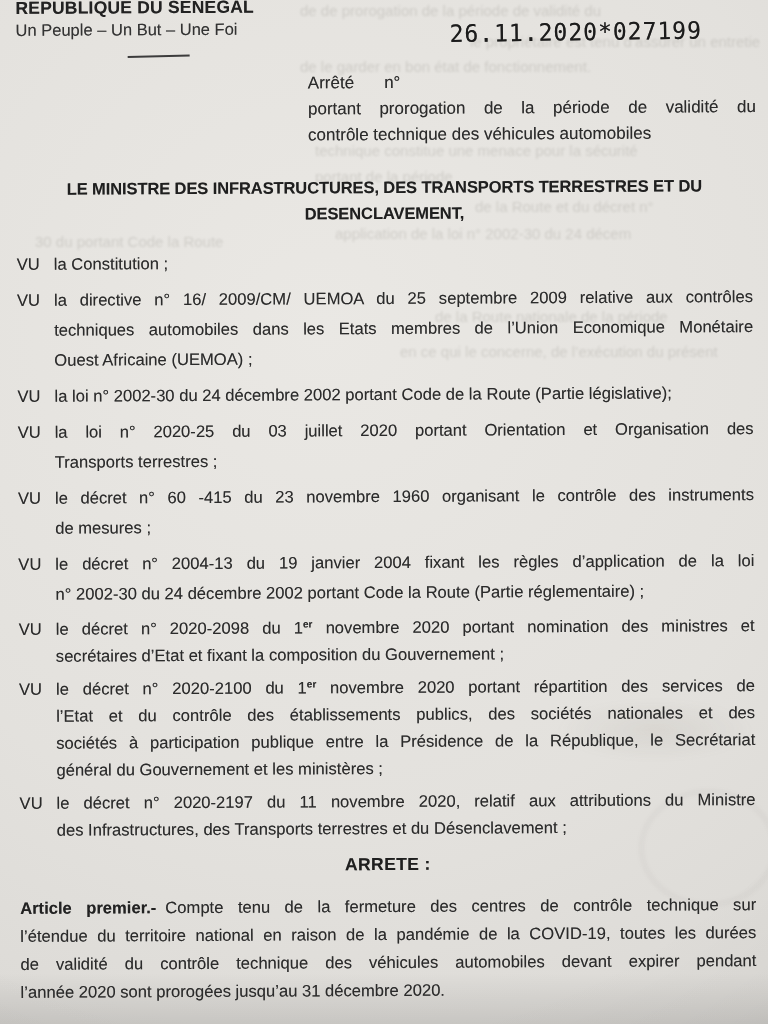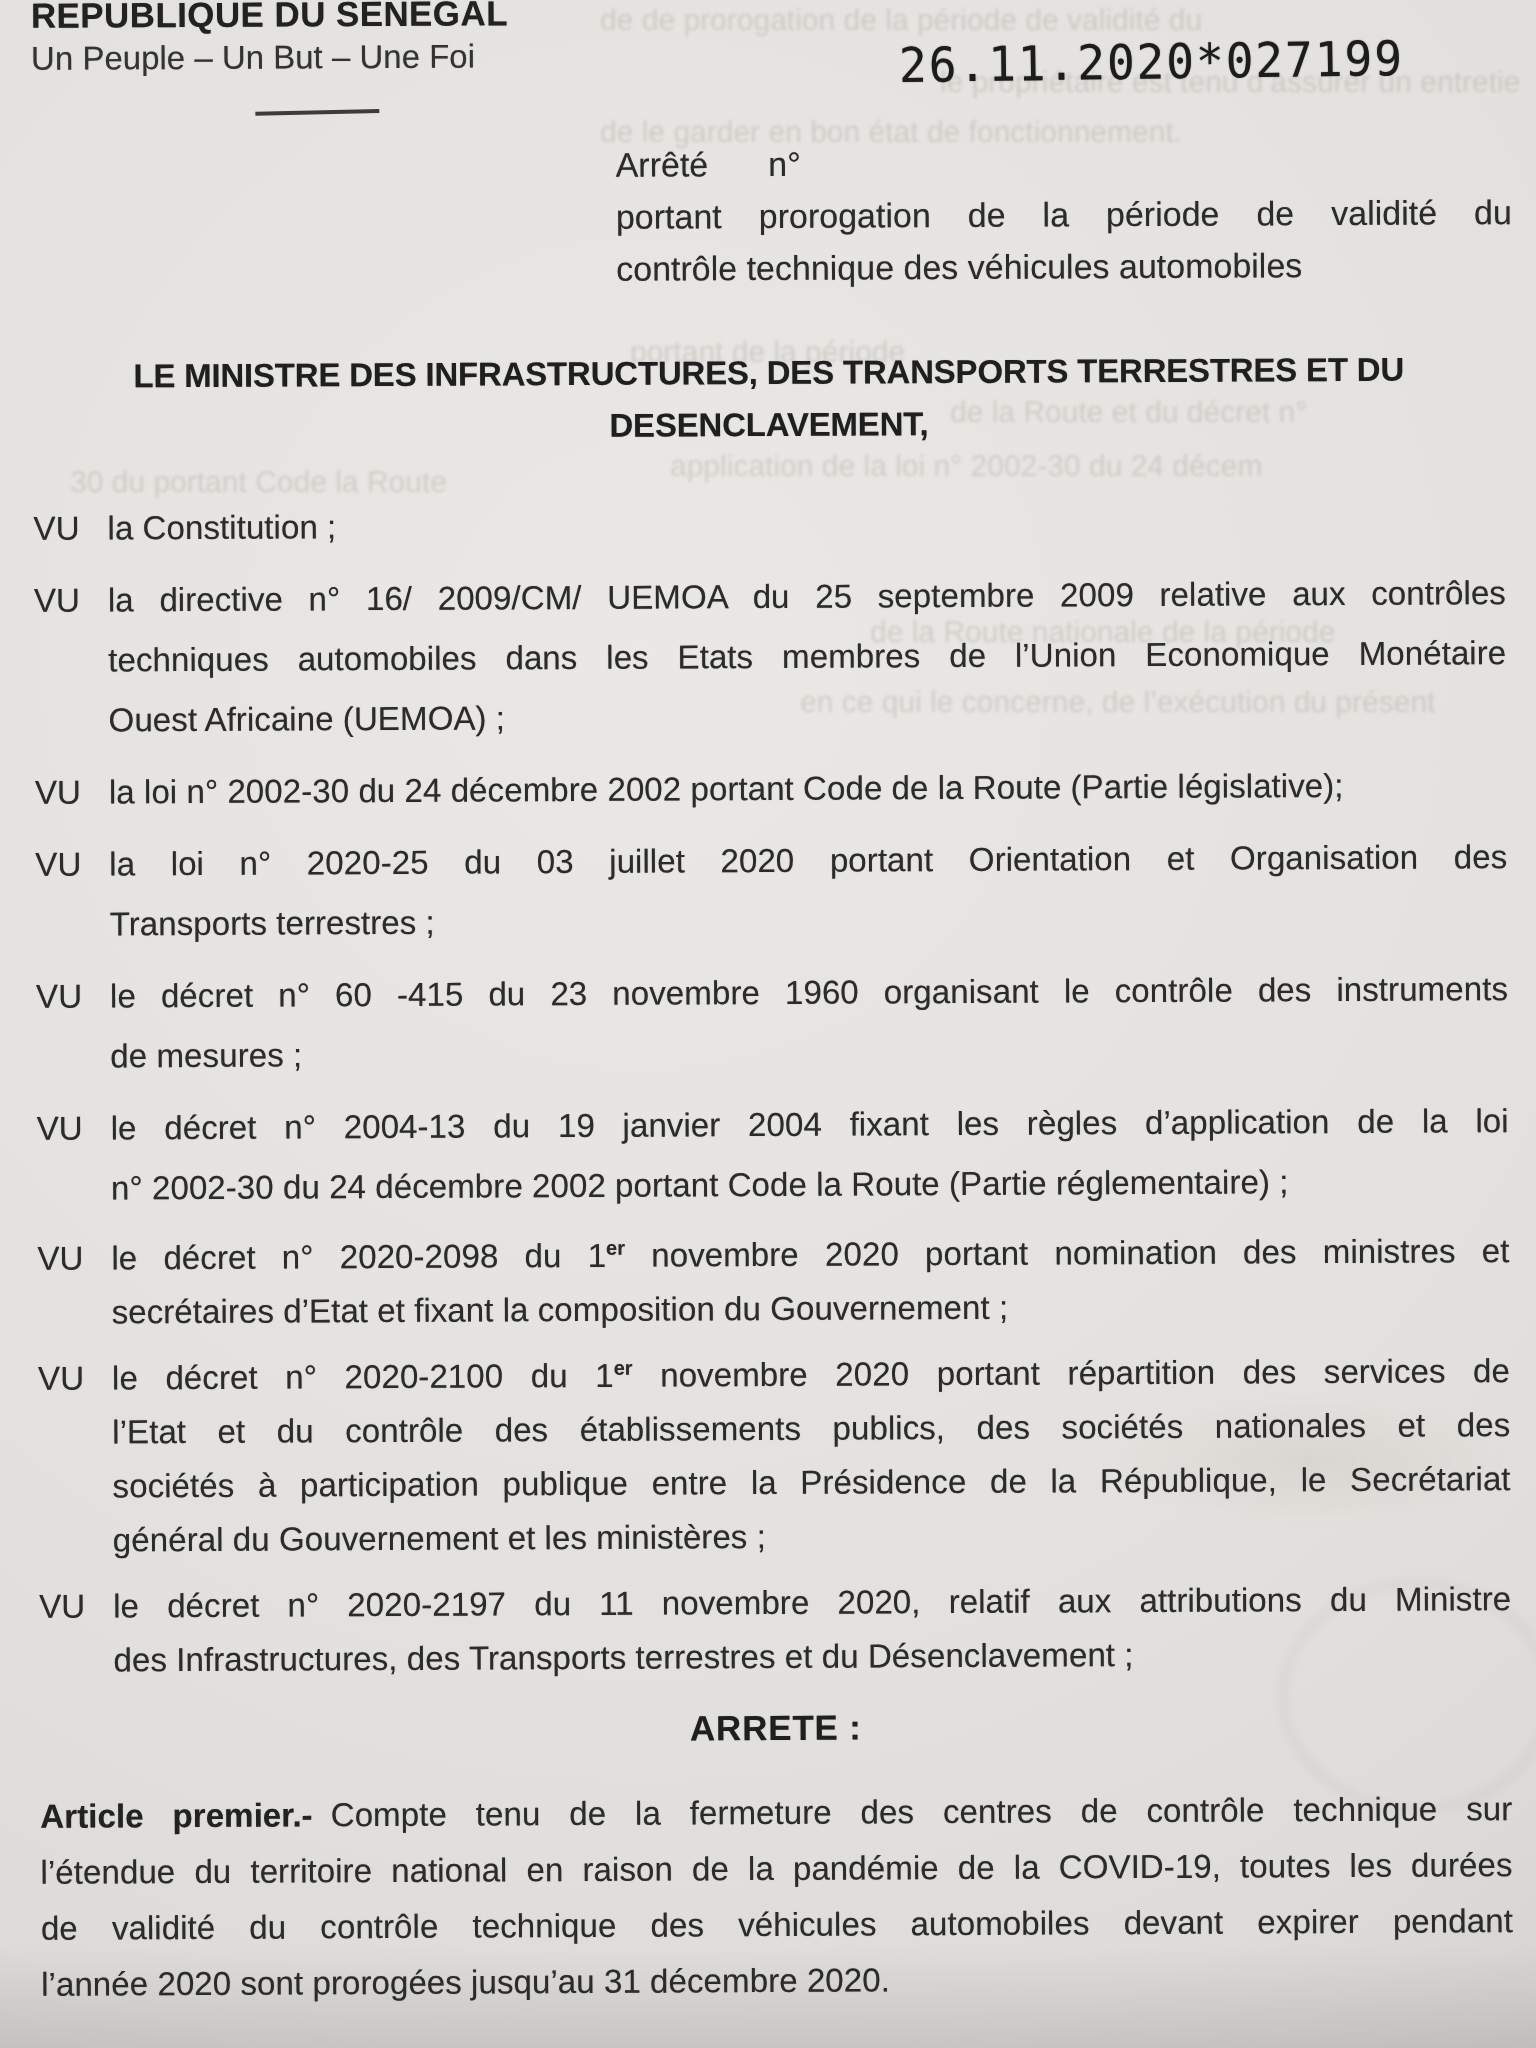--- a/index.html
+++ b/index.html
@@ -78,20 +78,21 @@
 <body>
 
 <div class="page">
 
   <div class="bleed">
     <div class="ghost-smudge"></div>
     <div class="ghost-circle"></div>
   <div class="bt" style="top: 2px; left: 300px; width: 455px;">de de prorogation de la période de validité du</div>
       <div class="bt" style="top: 33px; left: 470px; width: 290px;">le propriétaire est tenu d’assurer un entretien</div>
       <div class="bt" style="top: 58px; left: 300px; width: 430px;">de le garder en bon état de fonctionnement.</div>
+      <div class="bt" style="top: 142px; left: 315px; width: 450px;">technique constitue une menace pour la sécurité</div>
       <div class="bt" style="top: 168px; left: 315px; width: 220px;">portant de la période</div>
       <div class="bt" style="top: 198px; left: 475px; width: 285px;">de la Route et du décret n°</div>
       <div class="bt" style="top: 225px; left: 335px; width: 425px;">application de la loi n° 2002-30 du 24 décem</div>
       <div class="bt" style="top: 233px; left: 35px; width: 230px;">30 du portant Code la Route</div>
       <div class="bt" style="top: 308px; left: 435px; width: 325px;">de la Route nationale de la période</div>
       <div class="bt" style="top: 343px; left: 400px; width: 360px;">en ce qui le concerne, de l’exécution du présent</div>
     </div>
 
   <div class="content">
 

